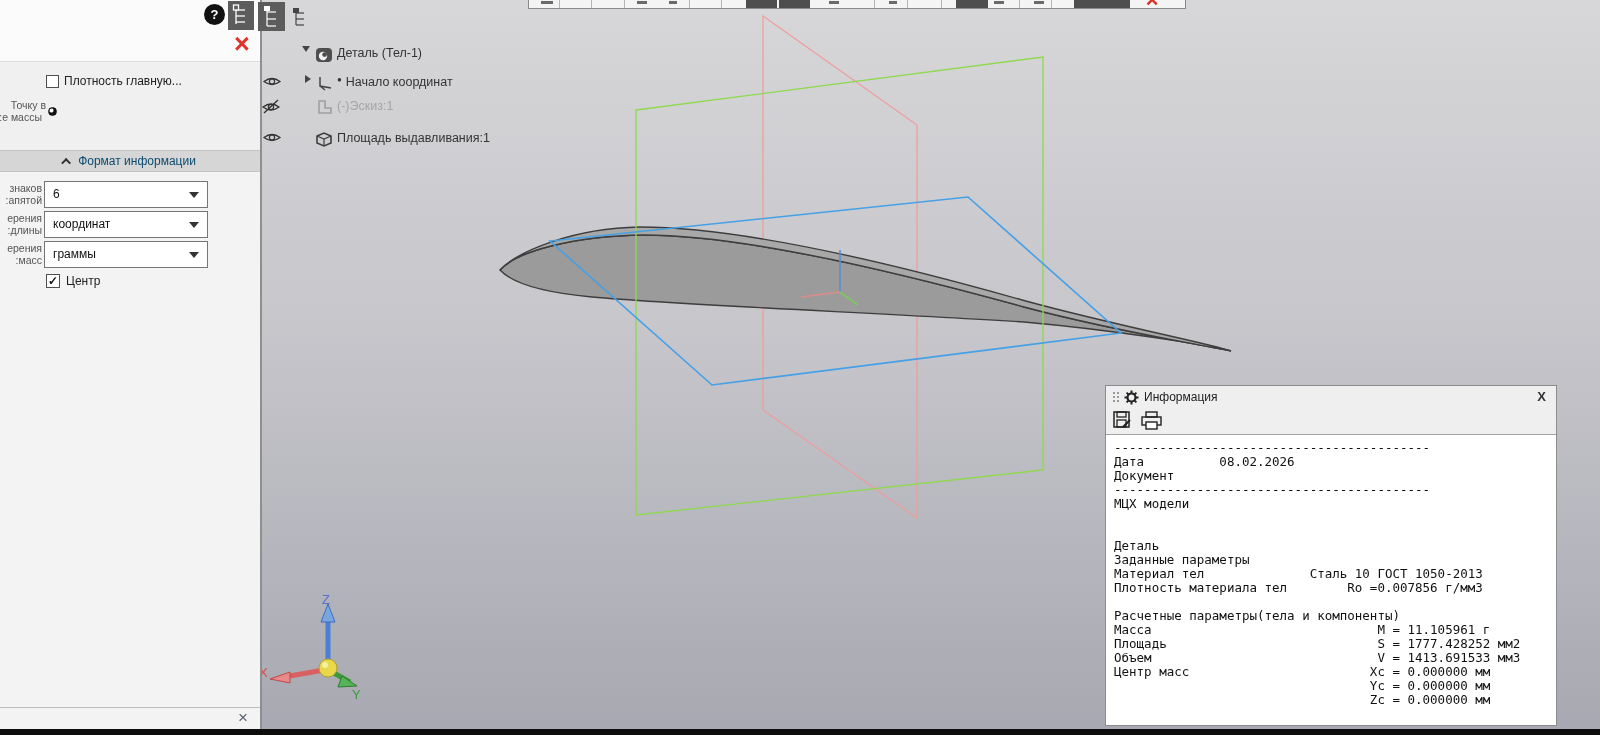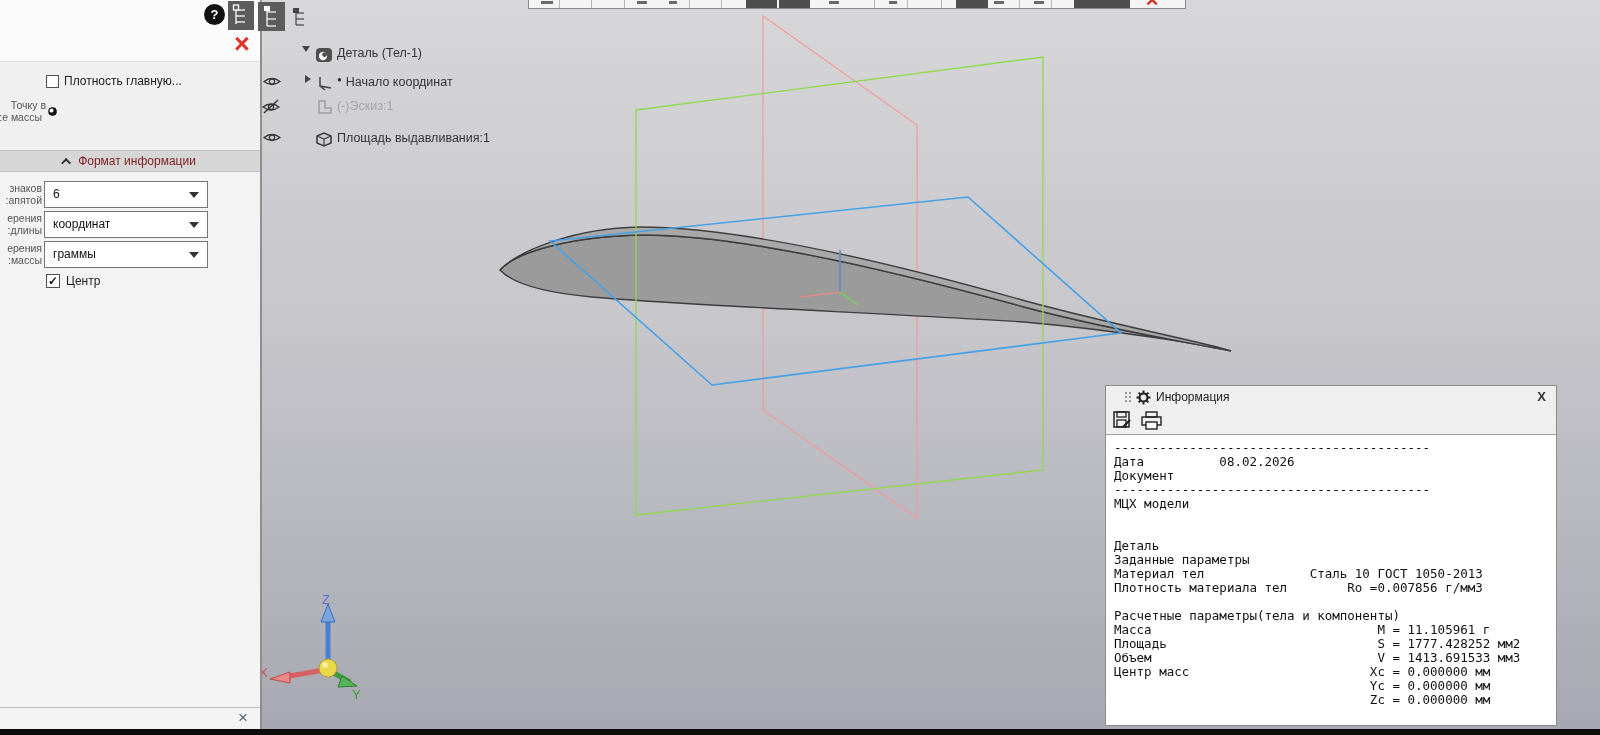--- a/index.html
+++ b/index.html
@@ -32,21 +32,21 @@
     font-size:27px; font-weight:bold; line-height:28px; text-align:center; }
   .mid-zone { position:absolute; left:0; top:63px; width:100%; height:87px; background:#f0f0f0; }
   .chk-box { position:absolute; width:13px; height:13px; background:#fff; border:1px solid #4f4f4f; }
   .chk-box.checked { font-size:12px; line-height:12px; text-align:center; color:#111; font-weight:bold; }
   .lbl { position:absolute; color:#222; font-size:12px; white-space:nowrap; }
   .lbl-small { position:absolute; color:#555; font-size:10.5px; text-align:right; width:42px; white-space:nowrap; overflow:hidden; direction:rtl; }
   .dot-icon { position:absolute; left:48px; top:107px; width:9px; height:9px; border-radius:50%;
     background:radial-gradient(circle at 35% 35%, #ffffff 0 22%, #111 40%); border:1px solid #111; }
   .sec-header { position:absolute; left:0; top:150px; width:260px; height:22px; background:#d6d6d6;
     border-top:1px solid #c2c2c2; border-bottom:1px solid #c2c2c2; display:flex; align-items:center; justify-content:center;
-    font-size:12px; color:#7f1d1d; }
+    font-size:12px; color:#0c4a6e; }
   .chev { display:inline-block; width:7px; height:7px; border-left:2px solid #333; border-top:2px solid #333;
     transform:rotate(45deg) translateY(2px); margin-right:7px; }
   .dropdown { position:absolute; left:44px; width:164px; height:27px; background:#fff;
     border:1px solid #757575; font-size:12px; color:#111; line-height:25px; padding-left:8px; }
   .dd-arrow { position:absolute; right:8px; top:10px; width:0; height:0;
     border-left:5px solid transparent; border-right:5px solid transparent; border-top:6px solid #333; }
   .panel-divider { position:absolute; left:0; top:707px; width:260px; height:1px; background:#bdbdbd; }
   .panel-bottom-close { position:absolute; left:238px; top:708px; font-size:17px; color:#5b6474; }
 
   
@@ -58,21 +58,21 @@
   .tree-label.disabled { color:#a5a5a5; }
   .eye-slot { position:absolute; left:5px; width:20px; }
   .tri-down { width:0; height:0; border-left:4.5px solid transparent; border-right:4.5px solid transparent;
     border-top:6px solid #444; }
   .tri-right { width:0; height:0; border-top:4.5px solid transparent; border-bottom:4.5px solid transparent;
     border-left:6px solid #444; }
 
   
   .info-win { position:absolute; left:1105px; top:385px; width:452px; height:341px;
     background:#efefef; border:1px solid #8c8c8c; z-index:8; }
-  .info-title { position:relative; height:22px; display:flex; align-items:center; padding-left:18px; }
+  .info-title { position:relative; height:22px; display:flex; align-items:center; padding-left:6px; }
   .drag-dots { width:7px; height:12px; margin-right:5px;
     background-image:radial-gradient(#9a9a9a 1px, transparent 1.1px); background-size:4px 4px; }
   .info-title-text { font-size:12px; color:#222; margin-left:5px; }
   .info-close { position:absolute; right:10px; top:3px; font-size:13px; font-weight:bold; color:#333; }
   .info-toolbar { height:24px; display:flex; align-items:center; gap:9px; padding-left:7px; }
   .info-content { position:absolute; left:0; top:48px; right:0; bottom:0; background:#fff;
     border-top:1px solid #a2a2a2; overflow:hidden; }
   .info-content pre { margin:0; padding:6px 0 0 8px; font-family:"DejaVu Sans Mono","Liberation Mono",monospace;
     font-size:12.5px; line-height:14px; color:#111; }
   .bottom-strip { position:absolute; left:0; top:729px; width:1600px; height:6px; background:#0d0d0d; z-index:9; }
@@ -188,21 +188,21 @@
     </div>
 
     <div class="lbl-small" style="left:0; top:212px">ерения</div>
     <div class="lbl-small" style="left:0; top:224px">длины:</div>
     <div class="dropdown" style="top:211px">
       <span>координат</span>
       <span class="dd-arrow"></span>
     </div>
 
     <div class="lbl-small" style="left:0; top:242px">ерения</div>
-    <div class="lbl-small" style="left:0; top:254px">массы:</div>
+    <div class="lbl-small" style="left:0; top:254px">масс:</div>
     <div class="dropdown" style="top:241px">
       <span>граммы</span>
       <span class="dd-arrow"></span>
     </div>
 
     <div class="chk-box checked" style="left:46px; top:274px; width:14px; height:14px">✓</div>
     <div class="lbl" style="left:66px; top:274px">Центр</div>
 
     <div class="panel-divider"></div>
     <div class="panel-bottom-close">×</div>

